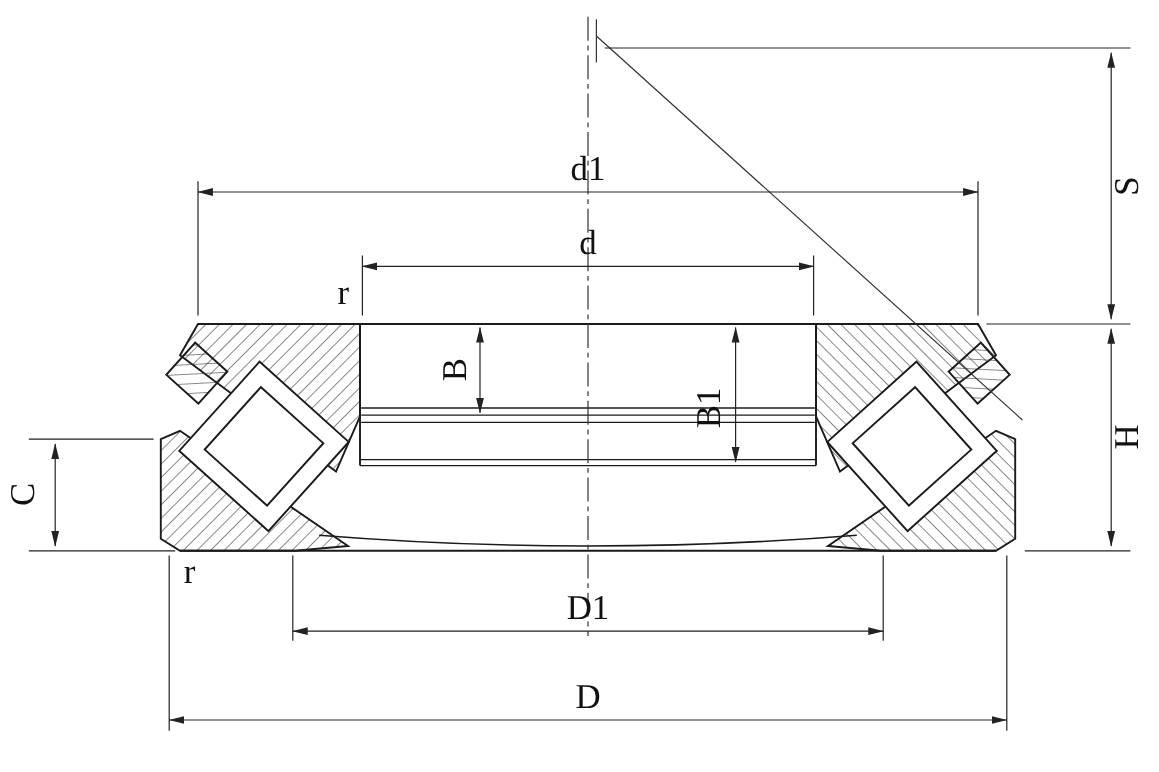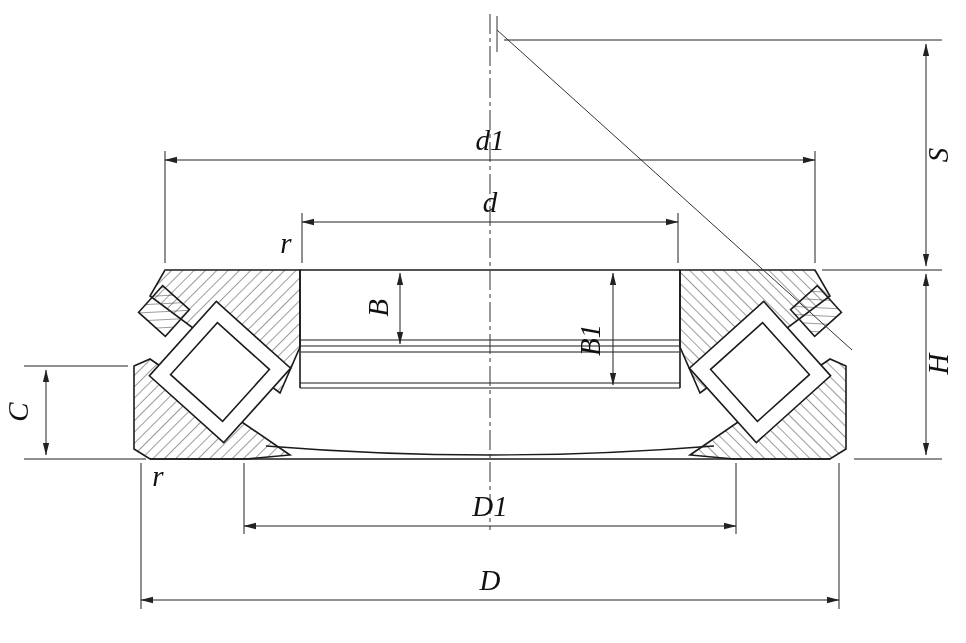--- a/index.html
+++ b/index.html
@@ -1,16 +1,16 @@
 <!DOCTYPE html>
 <html><head>
 <meta charset="utf-8">
 <style>
   html, body { margin:0; padding:0; background:#ffffff; }
-  .canvas { width:792px; height:643px; background:#ffffff; position:relative;font-style:italic; }
+  .canvas { width:792px; height:643px; background:#ffffff; position:relative; }
   svg { display:block; font-family:"Liberation Serif", serif; }
   svg text { font-size:29px; fill:#111111; }
 </style>
 </head>
 <body>
 
 <div class="canvas">
 <svg width="966" height="643" viewBox="0 0 966 643">
   <defs>
     <marker id="arr" viewBox="0 0 12 8" refX="11.5" refY="4" markerWidth="13" markerHeight="9" markerUnits="userSpaceOnUse" orient="auto-start-reverse">

